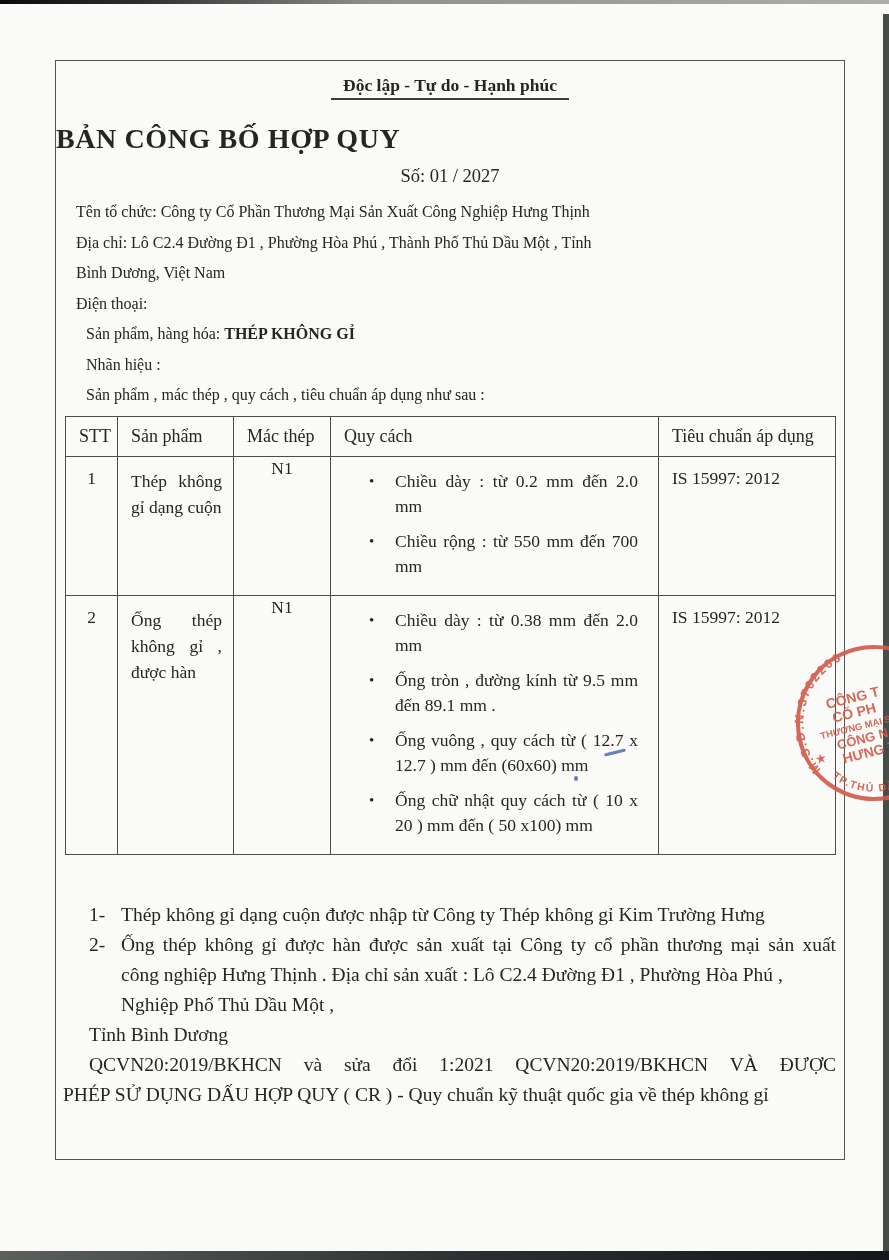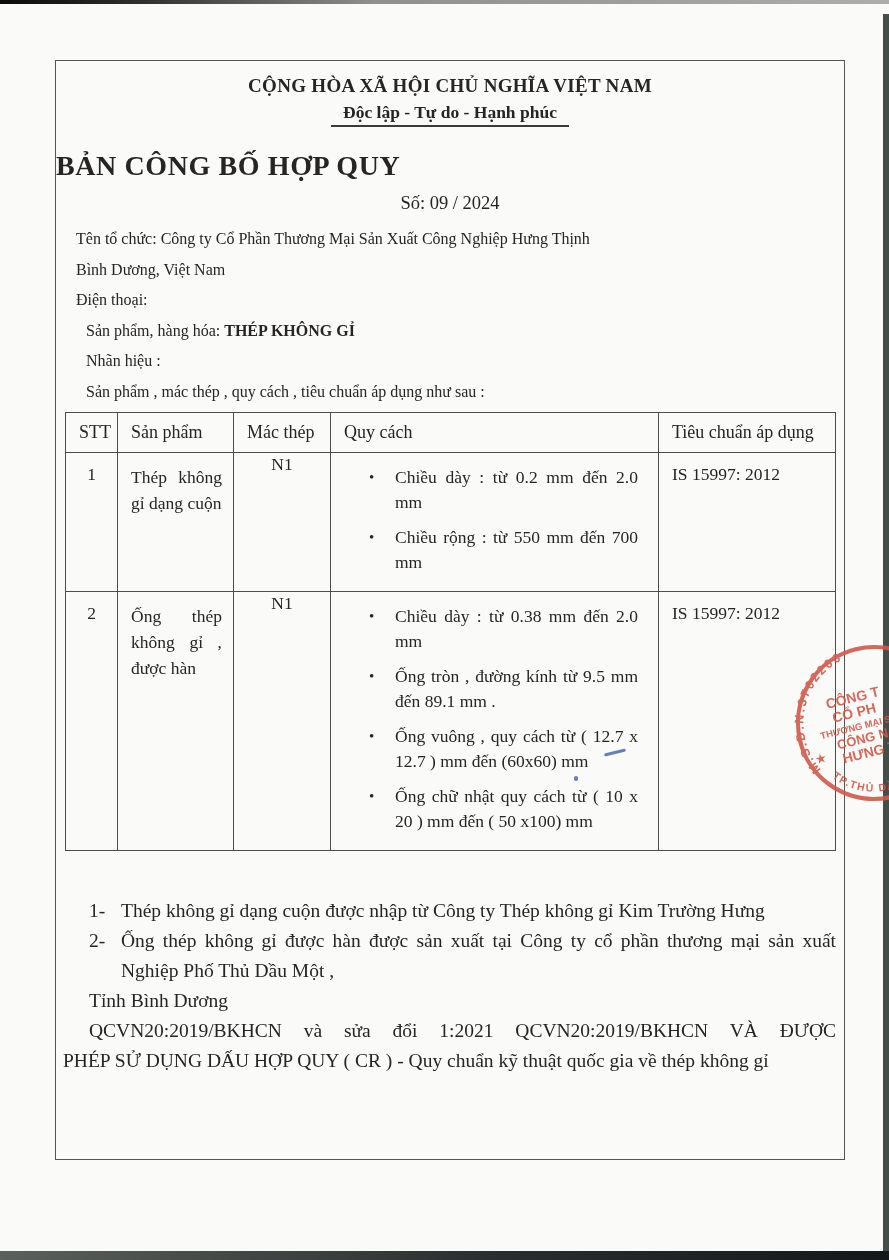--- a/index.html
+++ b/index.html
@@ -77,31 +77,31 @@
 
 <div class="canvas">
 
   <div class="art-top"></div>
   <div class="art-right"></div>
   <div class="art-bottom"></div>
 
   <div class="border-box">
 
     <div class="nat-header">
-      <div class="nat1">CỘNG HÒA XÃ HỘI CHỦ NGHĨA VIỆT NAM</div>
       <div class="nat2-wrap">
         <span class="nat2">Độc lập - Tự do - Hạnh phúc</span>
       </div>
     </div>
 
     <div class="doc-title">BẢN CÔNG BỐ HỢP QUY</div>
-    <div class="doc-number">Số: 09 / 2024</div>
+    <div class="doc-number">Số: 01 / 2027</div>
 
     <div class="info">
       <div>Tên tổ chức: Công ty Cổ Phần Thương Mại Sản Xuất Công Nghiệp Hưng Thịnh</div>
+      <div>Địa chỉ: Lô C2.4 Đường Đ1 , Phường Hòa Phú , Thành Phố Thủ Dầu Một , Tỉnh</div>
       <div>Bình Dương, Việt Nam</div>
       <div>Điện thoại:</div>
       <div class="ind">
         <span>Sản phẩm, hàng hóa: </span><span class="product-value">THÉP KHÔNG GỈ</span>
       </div>
       <div class="ind">Nhãn hiệu :</div>
       <div class="ind">Sản phẩm , mác thép , quy cách , tiêu chuẩn áp dụng như sau :</div>
     </div>
 
     <table class="spec">
@@ -167,20 +167,21 @@
 
     <div class="notes">
       <div class="with-marker">
         <span class="marker">1-</span>
         <span class="marker-text">Thép không gỉ dạng cuộn được nhập từ Công ty Thép không gỉ Kim Trường Hưng</span>
       </div>
       <div class="with-marker">
         <span class="marker">2-</span>
         <span class="marker-text jlast">Ống thép không gỉ được hàn được sản xuất tại Công ty cổ phần thương mại sản xuất</span>
       </div>
+      <div class="cont">công nghiệp Hưng Thịnh . Địa chỉ sản xuất : Lô C2.4 Đường Đ1 , Phường Hòa Phú ,</div>
       <div class="cont">Nghiệp Phố Thủ Dầu Một ,</div>
       <div>Tỉnh Bình Dương</div>
       <div class="jlast">QCVN20:2019/BKHCN và sửa đổi 1:2021 QCVN20:2019/BKHCN VÀ ĐƯỢC</div>
       <div class="outdent">PHÉP SỬ DỤNG DẤU HỢP QUY ( CR ) -  Quy chuẩn kỹ thuật quốc gia về thép không gỉ</div>
     </div>
 
   </div>
 
   <div class="ink-mark ink-dash"></div>
   <div class="ink-mark ink-dot"></div>

